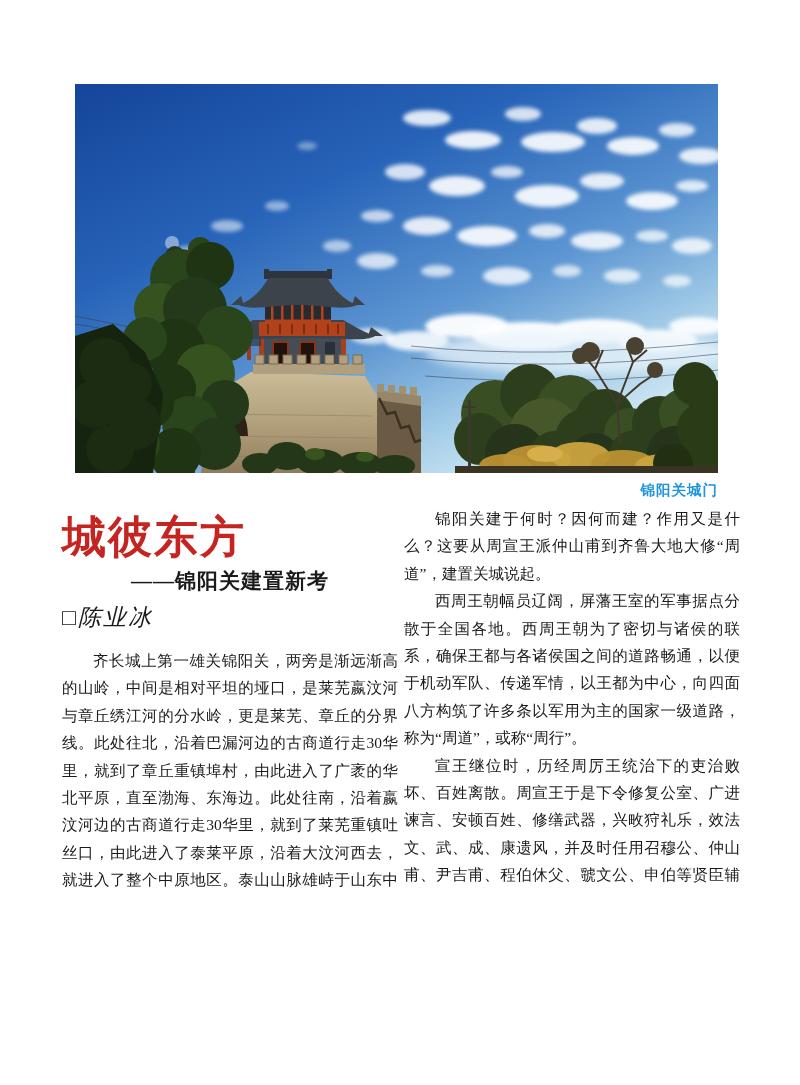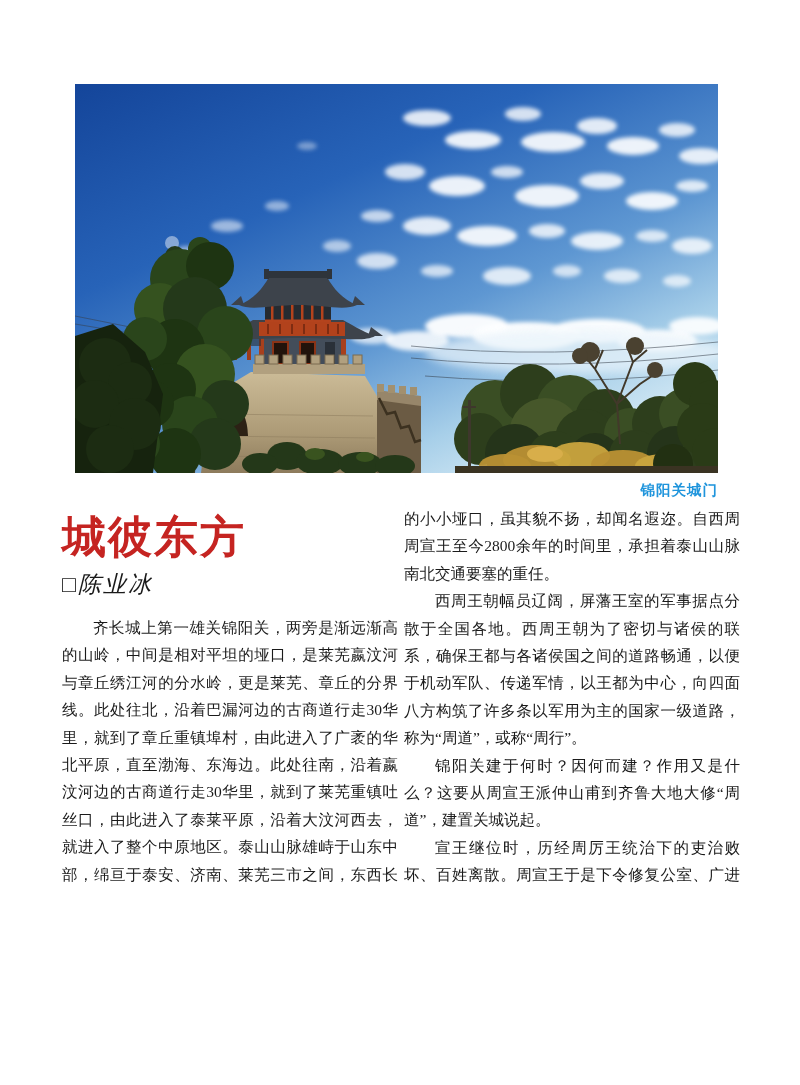--- a/index.html
+++ b/index.html
@@ -302,28 +302,28 @@
       </g>
 
       <rect x="380" y="382" width="263" height="7" fill="#3a3322"></rect>
     </svg>
   </div>
 
   <div class="caption">锦阳关城门</div>
 
   <div class="col col-left">
     <h1 class="title">城彼东方</h1>
+    <div class="subtitle">——锦阳关建置新考</div>
     <div class="author">□陈业冰</div>
     <p class="indent body-start">齐长城上第一雄关锦阳关，两旁是渐远渐高的山岭，中间是相对平坦的垭口，是莱芜嬴汶河与章丘绣江河的分水岭，更是莱芜、章丘的分界线。此处往北，沿着巴漏河边的古商道行走30华里，就到了章丘重镇埠村，由此进入了广袤的华北平原，直至渤海、东海边。此处往南，沿着嬴汶河边的古商道行走30华里，就到了莱芜重镇吐丝口，由此进入了泰莱平原，沿着大汶河西去，就进入了整个中原地区。泰山山脉雄峙于山东中部，绵亘于泰安、济南、莱芜三市之间，东西长约400华里，南北宽约100华里，像一条巨龙东西横卧，截断南北。在交通落后的古代，锦阳关所处的地形，成为疏通南北交通最理想的选择。这个自然形成、易于车马行驶</p>
   </div>
 
   <div class="col col-right">
-    <p>的小小垭口，虽其貌不扬，却闻名遐迩。自西周周宣王至今2800余年的时间里，承担着泰山山脉南北交通要塞的重任。</p>
+    <p class="indent">锦阳关建于何时？因何而建？作用又是什么？这要从周宣王派仲山甫到齐鲁大地大修“周道”，建置关城说起。</p>
     <p class="indent">西周王朝幅员辽阔，屏藩王室的军事据点分散于全国各地。西周王朝为了密切与诸侯的联系，确保王都与各诸侯国之间的道路畅通，以便于机动军队、传递军情，以王都为中心，向四面八方构筑了许多条以军用为主的国家一级道路，称为“周道”，或称“周行”。</p>
-    <p class="indent">锦阳关建于何时？因何而建？作用又是什么？这要从周宣王派仲山甫到齐鲁大地大修“周道”，建置关城说起。</p>
     <p class="indent">宣王继位时，历经周厉王统治下的吏治败坏、百姓离散。周宣王于是下令修复公室、广进谏言、安顿百姓、修缮武器，兴畋狩礼乐，效法文、武、成、康遗风，并及时任用召穆公、仲山甫、尹吉甫、程伯休父、虢文公、申伯等贤臣辅佐朝政，陆续发动对周边部族的战争，使衰落的周王室权威</p>
   </div>
 
   <div class="page-num">14</div>
   <div class="footer-divider"></div>
   <div class="logo-green">雪野</div>
   <div class="logo-issue">2017.01</div>
   <div class="logo-blue">文化</div>
 
 </div>

